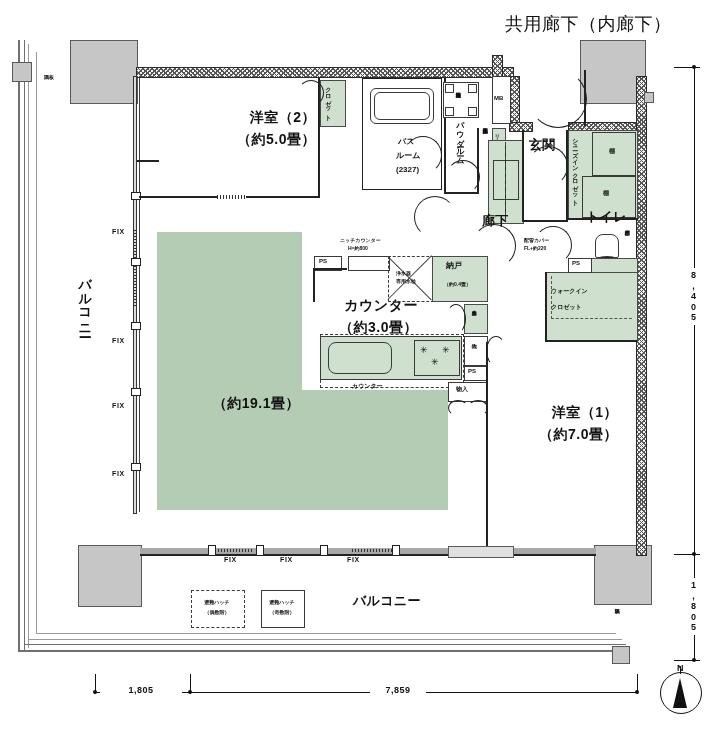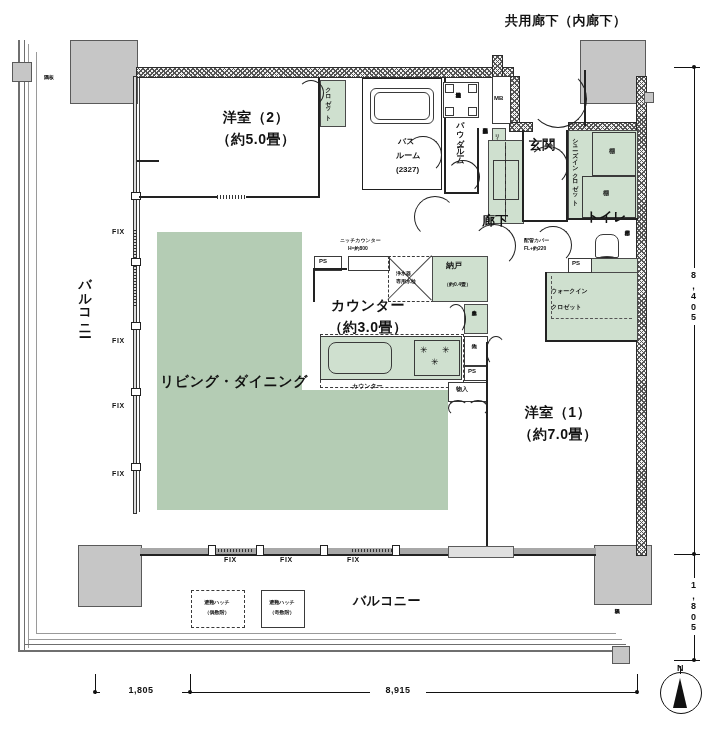--- a/index.html
+++ b/index.html
@@ -19,28 +19,28 @@
        repeating-linear-gradient(45deg,#555 0 1.2px,transparent 1.2px 3.2px),
        repeating-linear-gradient(-45deg,#555 0 1.2px,transparent 1.2px 3.2px);
      background-color:#f2f2f2;}
   .solidwall{position:absolute;background:#fff;border:1px solid #1f1f1f;}
   .dashbox{position:absolute;border:1px dashed #3a3a3a;}
 
   
   .lbl{position:absolute;white-space:nowrap;line-height:1.12;color:#111;}
   .vlbl{position:absolute;white-space:nowrap;line-height:1.05;color:#111;
         writing-mode:vertical-rl;text-orientation:upright;}
-  .t-room{font-size:14px;font-weight:700;letter-spacing:.5px;text-align:center;}
+  .t-room{font-size:14px;font-weight:700;letter-spacing:.5px;text-align:right;}
   .t-room2{font-size:13px;font-weight:700;letter-spacing:.3px;text-align:center;}
   .t-sm{font-size:8px;font-weight:700;}
   .t-xs{font-size:6px;font-weight:700;}
   .t-xxs{font-size:5px;font-weight:700;}
   .t-fix{font-size:7px;font-weight:700;letter-spacing:.6px;}
   .t-dim{font-size:9px;font-weight:700;letter-spacing:.5px;}
-  .t-hdr{font-size:13px;font-weight:700;letter-spacing:.5px;}
+  .t-hdr{font-size:18px;font-weight:400;letter-spacing:.5px;}
   .ctr{text-align:center;}
 
   
   .arc{position:absolute;border:1px solid #1f1f1f;border-radius:50%;
        background:transparent;}
   .arc-tl{border-right-color:transparent;border-bottom-color:transparent;}
   .arc-tr{border-left-color:transparent;border-bottom-color:transparent;}
   .arc-br{border-left-color:transparent;border-top-color:transparent;}
 
   
@@ -113,21 +113,21 @@
   <div class="mull" style="left:131px;top:322px;width:8px;height:6px;"></div>
   <div class="mull" style="left:131px;top:388px;width:8px;height:6px;"></div>
   <div class="mull" style="left:131px;top:463px;width:8px;height:6px;"></div>
   <div class="lbl t-fix" style="left:112px;top:228px;">FIX</div>
   <div class="lbl t-fix" style="left:112px;top:337px;">FIX</div>
   <div class="lbl t-fix" style="left:112px;top:402px;">FIX</div>
   <div class="lbl t-fix" style="left:112px;top:470px;">FIX</div>
 
   <div class="room" style="left:157px;top:232px;width:145px;height:278px;"></div>
   <div class="room" style="left:300px;top:390px;width:148px;height:120px;"></div>
-  <div class="lbl t-room" style="left:160px;top:374px;width:140px;">リビング・ダイニング</div>
+  <div class="lbl t-room" style="left:160px;top:396px;width:140px;">（約19.1畳）</div>
 
   <div class="lbl t-room" style="left:196px;top:110px;width:120px;">洋室（2）</div>
   <div class="lbl t-room" style="left:196px;top:132px;width:120px;">（約5.0畳）</div>
 
   <div class="roomlight" style="left:320px;top:80px;width:24px;height:45px;"></div>
   <div class="vlbl t-xs" style="left:325px;top:83px;">クロゼット</div>
   <div class="arc arc-tr" style="left:298px;top:80px;width:24px;height:24px;"></div>
 
   <div class="thinline" style="left:139px;top:196px;width:78px;height:2px;background:#222;"></div>
   <div class="thinline" style="left:246px;top:196px;width:74px;height:2px;background:#222;"></div>
@@ -283,21 +283,21 @@
   <div class="lbl t-xxs ctr" style="left:261px;top:610px;width:42px;">（奇数階）</div>
 
   <div class="dimtick" style="left:95px;top:674px;height:20px;"></div>
   <div class="dimtick" style="left:190px;top:674px;height:20px;"></div>
   <div class="dimtick" style="left:637px;top:674px;height:20px;"></div>
   <div class="dimline" style="left:95px;top:692px;width:542px;height:1px;"></div>
   <div class="dot" style="left:93px;top:690px;"></div>
   <div class="dot" style="left:188px;top:690px;"></div>
   <div class="dot" style="left:635px;top:690px;"></div>
   <div class="lbl t-dim ctr" style="left:100px;top:685px;width:82px;background:#fff;">1,805</div>
-  <div class="lbl t-dim ctr" style="left:370px;top:685px;width:56px;background:#fff;">8,915</div>
+  <div class="lbl t-dim ctr" style="left:370px;top:685px;width:56px;background:#fff;">7,859</div>
 
   <div class="dimline" style="left:674px;top:67px;width:26px;height:1px;"></div>
   <div class="dimline" style="left:674px;top:554px;width:26px;height:1px;"></div>
   <div class="dimline" style="left:674px;top:660px;width:26px;height:1px;"></div>
   <div class="dimline" style="left:694px;top:67px;width:1px;height:593px;"></div>
   <div class="dot" style="left:692px;top:65px;"></div>
   <div class="dot" style="left:692px;top:552px;"></div>
   <div class="dot" style="left:692px;top:658px;"></div>
   <div class="vlbl t-dim" style="left:688px;top:268px;background:#fff;padding:2px 0;">8,405</div>
   <div class="vlbl t-dim" style="left:688px;top:578px;background:#fff;padding:2px 0;">1,805</div>

